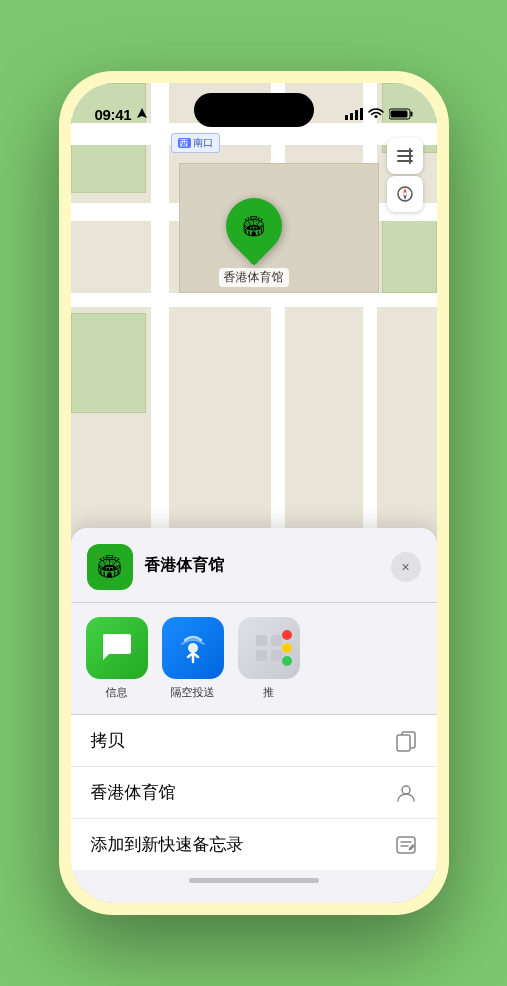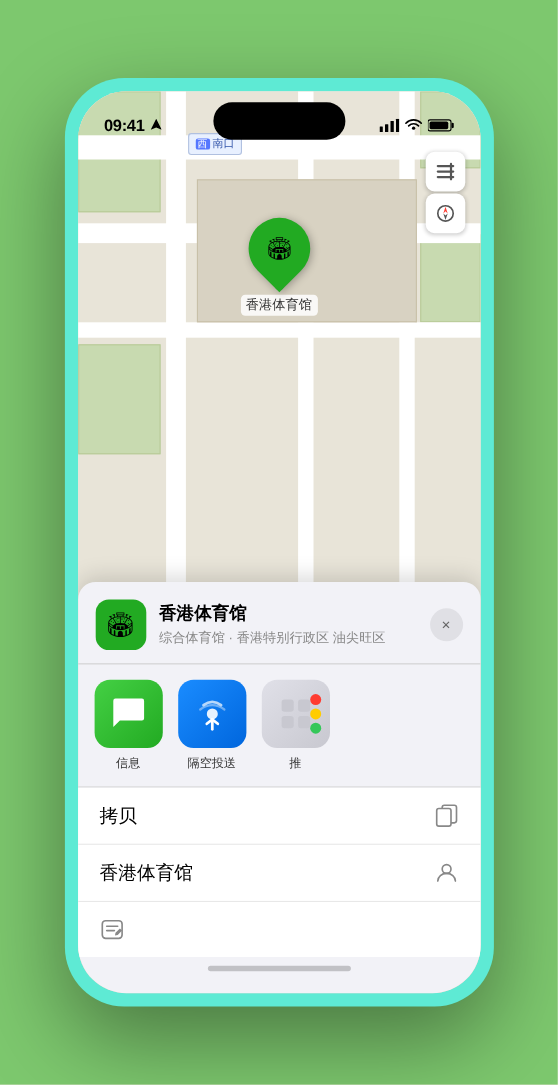--- a/index.html
+++ b/index.html
@@ -8,21 +8,21 @@
       height: 986px;
       background: #7dc86e;
       display: flex;
       align-items: center;
       justify-content: center;
       font-family: -apple-system, 'PingFang SC', sans-serif;
     }
     .phone-frame {
       width: 390px;
       height: 844px;
-      background: #5eead4;
+      background: #fef9c3;
       border-radius: 54px;
       padding: 12px;
       position: relative;
       box-shadow: 0 30px 80px rgba(0,0,0,0.4);
     }
     .phone-screen {
       width: 100%;
       height: 100%;
       background: #e8e8e0;
       border-radius: 44px;
@@ -107,21 +107,21 @@
       top: 80px;
       left: 108px;
       width: 200px;
       height: 130px;
       background: #d8d2c2;
       border: 1px solid #c8c0a8;
     }
     
     .map-label {
       position: absolute;
-      top: 38px;
+      top: 50px;
       left: 100px;
       background: #e8f0ff;
       border: 1px solid #b0c0e0;
       border-radius: 3px;
       padding: 2px 6px;
       font-size: 10px;
       color: #3355aa;
       white-space: nowrap;
       text-align: right;
     }
@@ -306,21 +306,21 @@
       top: 50%;
       transform: translateY(-50%);
     }
     .dot-r { width: 10px; height: 10px; background: #ff3b30; border-radius: 50%; }
     .dot-y { width: 10px; height: 10px; background: #ffcc00; border-radius: 50%; }
     .dot-g { width: 10px; height: 10px; background: #34c759; border-radius: 50%; }
     
     .action-list { background: white; margin: 0; }
     .action-item {
       display: flex;
-      align-items: flex-start;
+      align-items: flex-end;
       justify-content: space-between;
       padding: 14px 20px;
       border-bottom: 0.5px solid #e8e8e8;
       cursor: pointer;
     }
     .action-item:last-child { border-bottom: none; }
     .action-label {
       font-size: 17px;
       color: #000;
     }
@@ -425,21 +425,20 @@
         <div class="pin-label">香港体育馆</div>
       </div>
     </div>
 
     <div class="bottom-sheet">
 
       <div class="venue-header">
         <div class="venue-icon">🏟</div>
         <div class="venue-info">
           <div class="venue-name">香港体育馆</div>
-          <div class="venue-subtitle">综合体育馆 · 香港特别行政区 油尖旺区</div>
         </div>
         <div class="close-btn">
           <span>×</span>
         </div>
       </div>
 
       <div class="share-row">
 
         <div class="share-item">
           <div class="share-icon-wrap messages">
@@ -496,20 +495,21 @@
         <div class="action-item">
           <span class="action-label">香港体育馆</span>
           <svg width="22" height="22" viewBox="0 0 22 22">
             <circle cx="11" cy="8" r="4" stroke="#888" stroke-width="1.5" fill="none"></circle>
             <path d="M3 19c0-4 3.6-7 8-7s8 3 8 7" stroke="#888" stroke-width="1.5" fill="none" stroke-linecap="round"></path>
           </svg>
         </div>
 
 
         <div class="action-item">
+          <span class="action-label">添加到新快速备忘录</span>
           <svg width="22" height="22" viewBox="0 0 22 22">
             <rect x="2" y="3" width="18" height="16" rx="3" stroke="#888" stroke-width="1.5" fill="none"></rect>
             <path d="M6 8h10M6 12h7" stroke="#888" stroke-width="1.5" stroke-linecap="round"></path>
             <path d="M14 14l4-4 2 2-4 4-2.5.5z" fill="#888"></path>
           </svg>
         </div>
 
       </div>
 
       <div class="home-indicator"></div>

